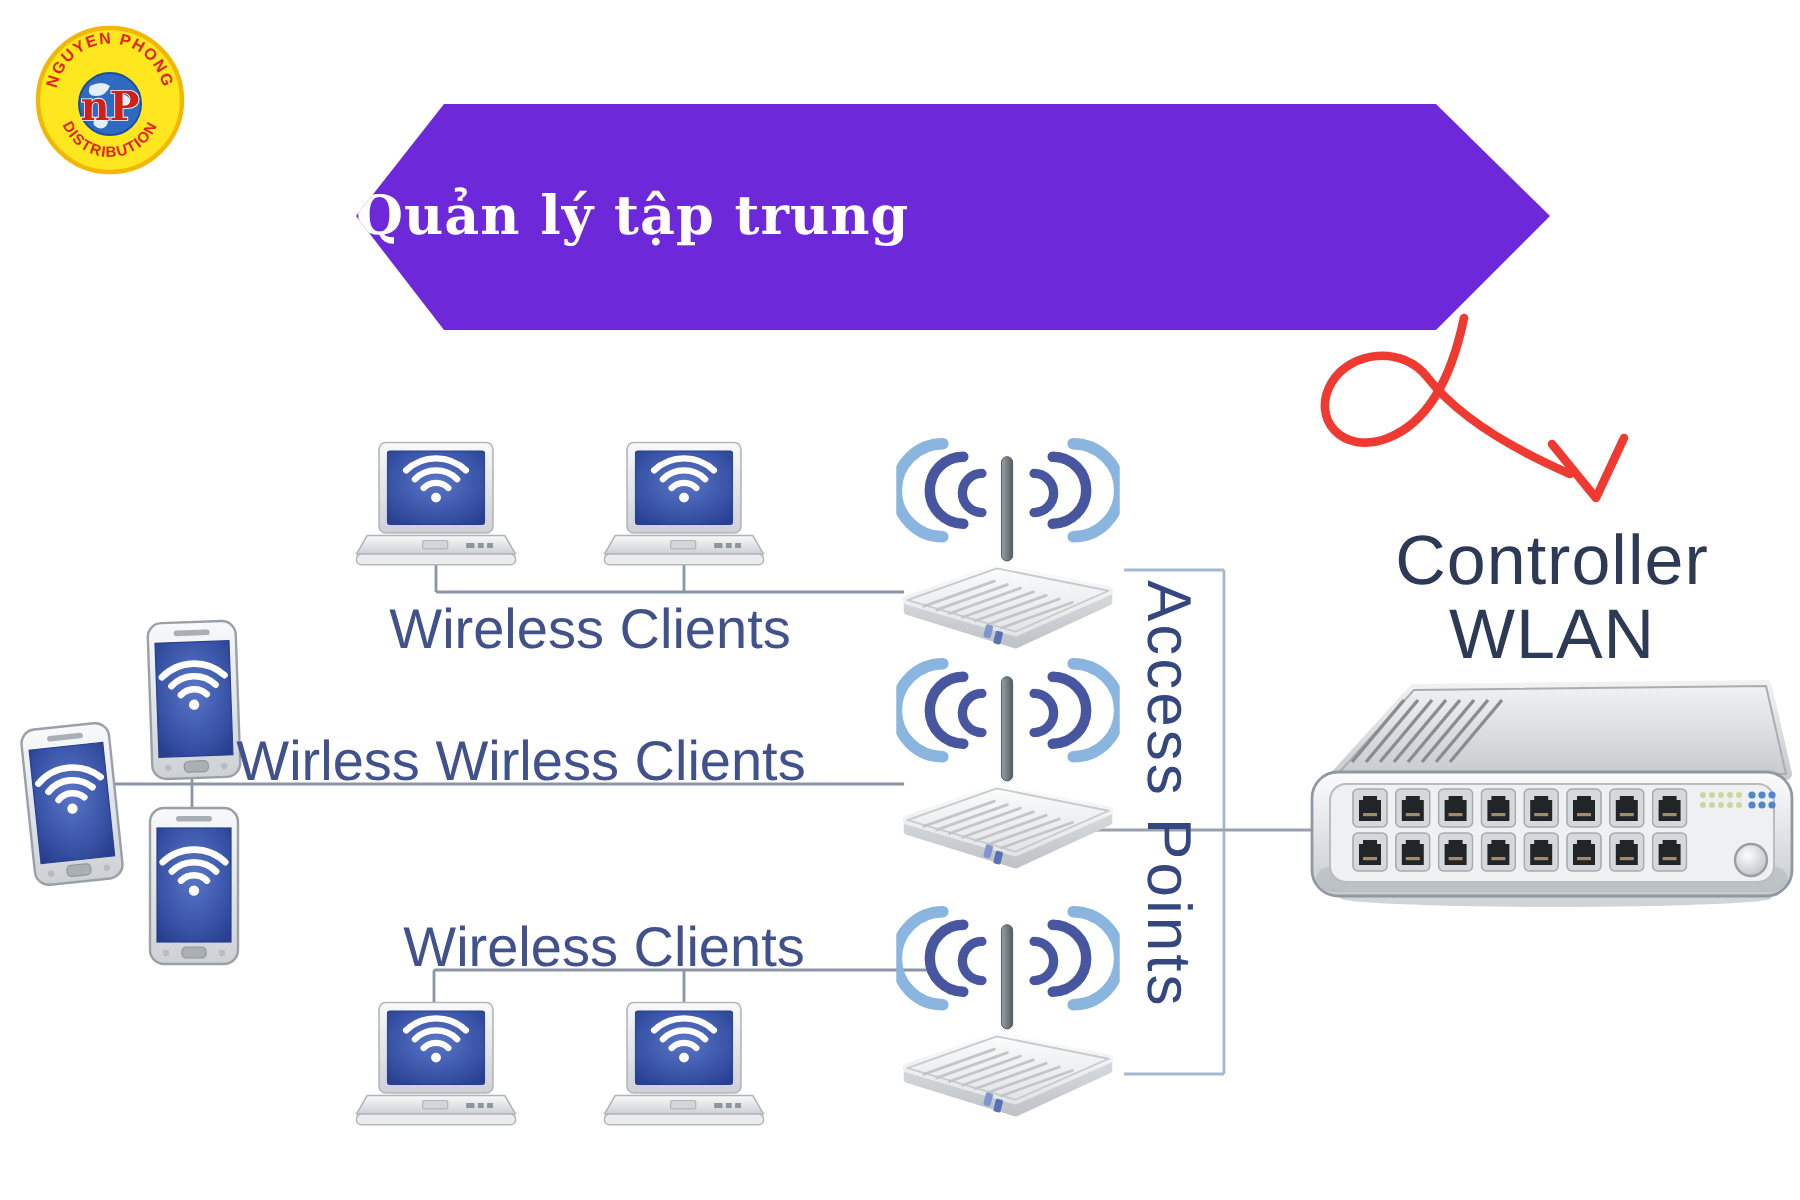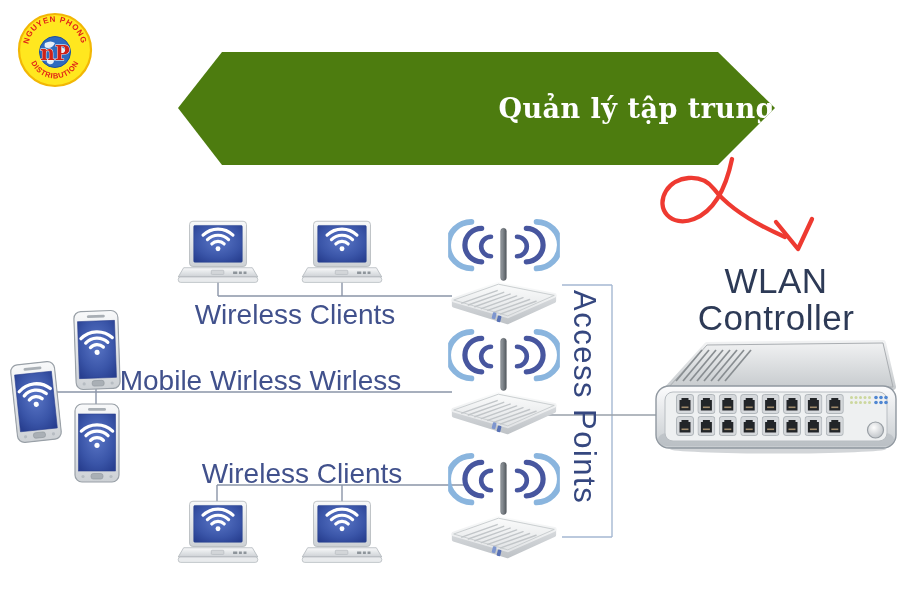--- a/index.html
+++ b/index.html
@@ -1,21 +1,21 @@
 <!DOCTYPE html>
 <html><head>
 <meta charset="utf-8">
 <style>
   html,body{margin:0;padding:0;background:#fff}
   .stage{position:relative;width:900px;height:600px;background:#ffffff;overflow:hidden;
          font-family:"Liberation Sans",sans-serif}
   .abs{position:absolute}
-  .banner{left:178px;top:52px;width:597px;height:113px;background:#4d7c0f;
+  .banner{left:178px;top:52px;width:597px;height:113px;background:#6d28d9;
           clip-path:polygon(0 56px,44px 0,540px 0,597px 56px,540px 113px,44px 113px);
-          display:flex;flex-direction:column;align-items:flex-end;justify-content:center;z-index:0}
+          display:flex;flex-direction:column;align-items:flex-start;justify-content:center;z-index:0}
   .banner .bline{font-family:"DejaVu Serif",serif;font-weight:bold;font-size:27px;line-height:33px;
           color:#ffffff;text-align:center;letter-spacing:0.5px}
   .overlay{left:0;top:0;z-index:1;pointer-events:none}
   .device{z-index:2}
   .client-label{font-size:28px;color:#41518c;text-align:center;z-index:3;white-space:nowrap}
   .ap-label{writing-mode:vertical-rl;text-orientation:mixed;font-size:31px;color:#35477f;
             letter-spacing:1.5px;z-index:3;white-space:nowrap}
   .ctrl-label{font-size:35px;line-height:37px;color:#2d3a56;text-align:center;letter-spacing:0.5px;z-index:3}
   .defs-holder{position:absolute;width:0;height:0;overflow:hidden}
 </style>
@@ -180,21 +180,21 @@
 
   <svg class="abs device" style="left:74px;top:310px;transform:rotate(-2deg)" width="46" height="80" viewBox="0 0 46 80">
       <use href="#phone"></use>
     </svg>
   <svg class="abs device" style="left:13px;top:362px;transform:rotate(-6deg)" width="46" height="80" viewBox="0 0 46 80">
       <use href="#phone"></use>
     </svg>
   <svg class="abs device" style="left:74px;top:403px" width="46" height="80" viewBox="0 0 46 80">
       <use href="#phone"></use>
     </svg>
-  <div class="abs client-label" style="left:118px;top:365px;width:285px">Mobile Wirless Wirless</div>
+  <div class="abs client-label" style="left:118px;top:365px;width:285px">Wirless Wirless Clients</div>
 
   <div class="abs client-label" style="left:182px;top:458px;width:240px">Wireless Clients</div>
   <svg class="abs device" style="left:176px;top:500px" width="84" height="67" viewBox="0 0 100 80">
       <use href="#laptop"></use>
     </svg>
   <svg class="abs device" style="left:300px;top:500px" width="84" height="67" viewBox="0 0 100 80">
       <use href="#laptop"></use>
     </svg>
 
   <svg class="abs device" style="left:448px;top:206px" width="112" height="135" viewBox="0 0 120 145">
@@ -202,22 +202,22 @@
     </svg>
   <svg class="abs device" style="left:448px;top:316px" width="112" height="135" viewBox="0 0 120 145">
       <use href="#ap"></use>
     </svg>
   <svg class="abs device" style="left:448px;top:440px" width="112" height="135" viewBox="0 0 120 145">
       <use href="#ap"></use>
     </svg>
   <div class="abs ap-label" style="left:566px;top:290px;height:258px">Access Points</div>
 
   <div class="abs ctrl-label" style="left:664px;top:262px;width:224px">
+    <div>Controller</div>
     <div>WLAN</div>
-    <div>Controller</div>
   </div>
   <svg class="abs device" style="left:652px;top:336px" width="248" height="118" viewBox="0 0 248 118">
     <ellipse cx="126" cy="113" rx="108" ry="4.5" fill="#d2d5d8"></ellipse>
     <path d="M16 52 L55 9 L231 7 L241 51 Z" fill="url(#topface)" stroke="url(#topface)" stroke-width="6" stroke-linejoin="round"></path>
     <path d="M16 52 L55 9 L231 7 L241 51 Z" fill="none" stroke="#aaaeb2" stroke-width="1" stroke-linejoin="round"></path>
     <g stroke="#888d91" stroke-width="1.7">
       <line x1="24" y1="45" x2="50" y2="14"></line>
         <line x1="31" y1="45" x2="57" y2="14"></line>
       <line x1="38" y1="45" x2="64" y2="14"></line>
         <line x1="45" y1="45" x2="71" y2="14"></line>

